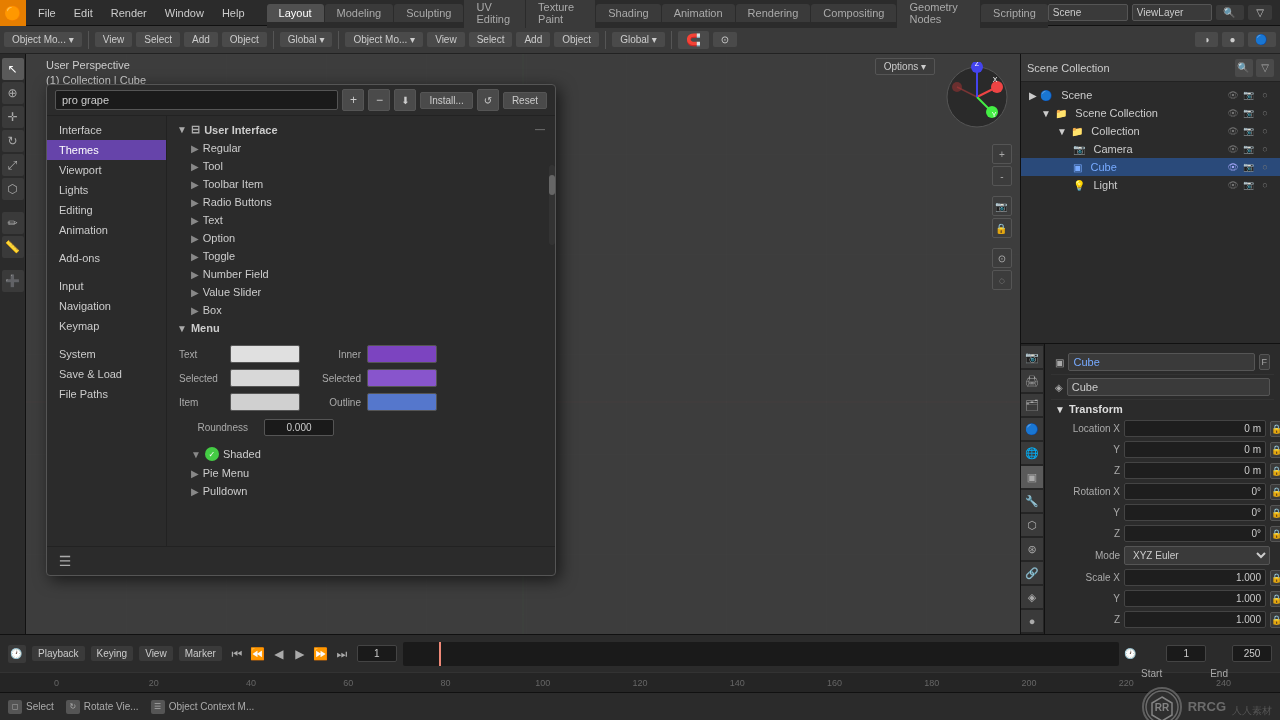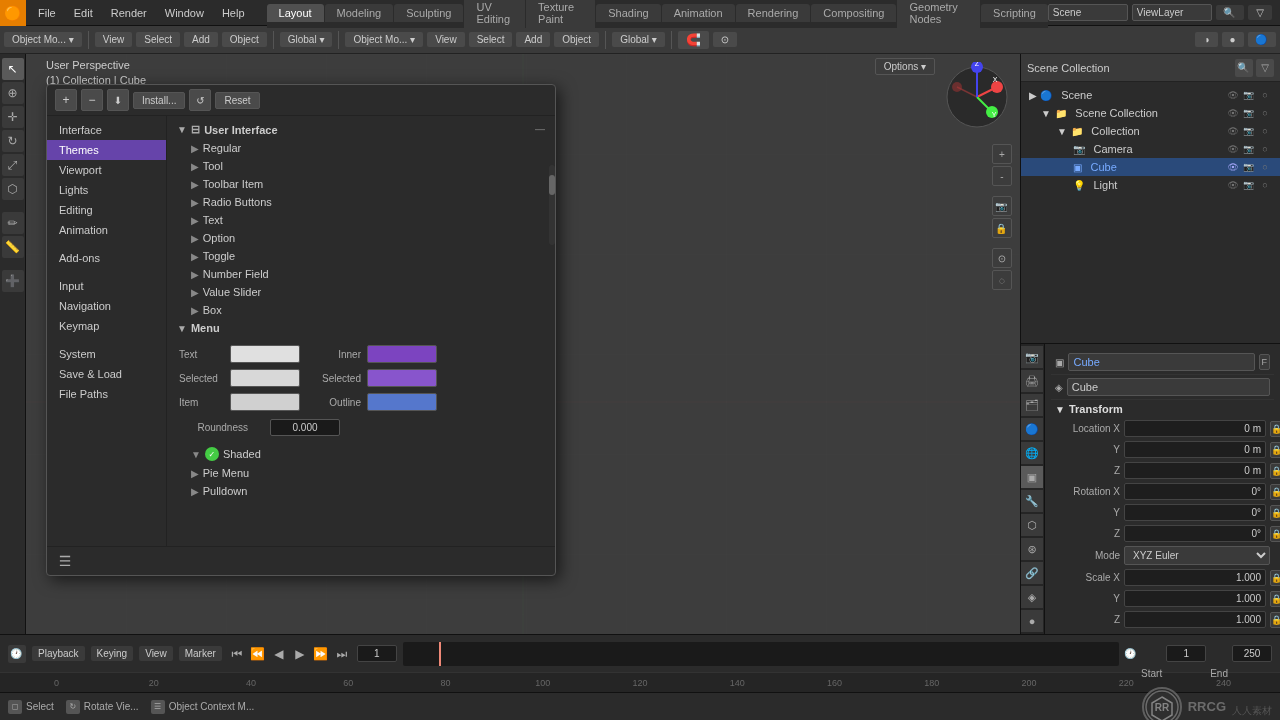--- a/index.html
+++ b/index.html
@@ -353,21 +353,21 @@
     }
     .color-right-label {
       font-size: 10px;
       color: #aaa;
       text-align: right;
       min-width: 45px;
     }
     .roundness-row {
       display: flex;
       align-items: center;
-      gap: 22px;
+      gap: 16px;
       padding-left: 4px;
     }
     .roundness-label {
       font-size: 10px;
       color: #aaa;
       min-width: 65px;
       text-align: right;
     }
     .roundness-input {
       width: 70px;
@@ -827,20 +827,21 @@
         <button class="vp-right-btn">◌</button>
       </div>
 
       <button class="vp-options-btn">Options ▾</button>
 
       <div class="dialog-overlay">
         <div class="dialog">
 
 
           <div class="dialog-toolbar">
+            <input class="theme-input" value="pro grape" style="">
             <button class="theme-tool-btn">+</button>
             <button class="theme-tool-btn">−</button>
             <button class="theme-tool-btn" style="font-size:10px;">⬇</button>
             <button class="theme-text-btn">Install...</button>
             <button class="theme-tool-btn" style="font-size:10px;">↺</button>
             <button class="theme-text-btn">Reset</button>
           </div>
 
           <div class="dialog-body">
 

